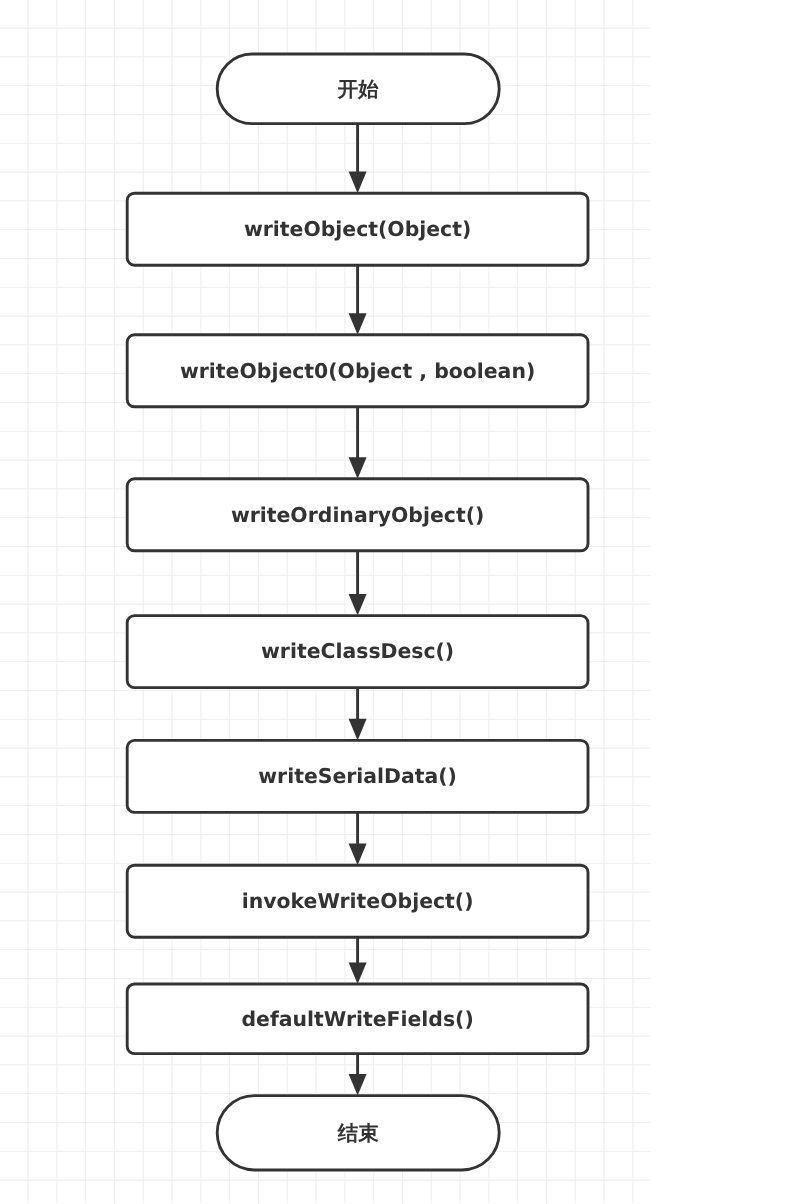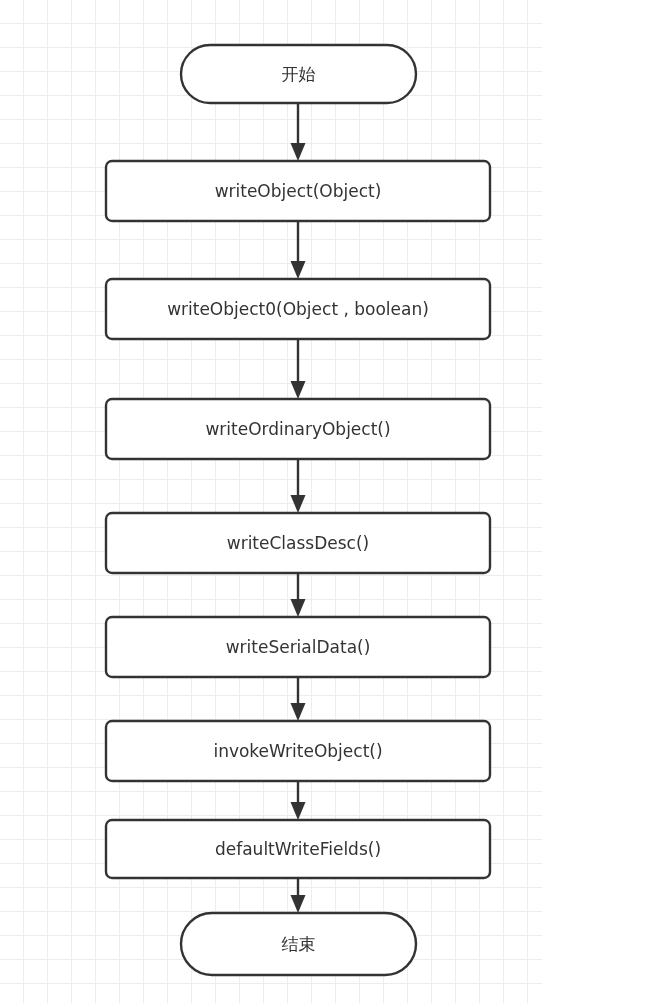--- a/index.html
+++ b/index.html
@@ -12,20 +12,21 @@
     width: 542px;
     height: 1003px;
     background-color: #ffffff;
     background-image:
       linear-gradient(to right, #ededed 1px, transparent 1px),
       linear-gradient(to bottom, #ededed 1px, transparent 1px);
     background-size: 23.8px 23.8px;
     background-position: -1px -1px;
     overflow: hidden;
     font-family: "DejaVu Sans", "Liberation Sans", sans-serif;
+    font-weight: bold;
   }
   #flow-svg {
     position: absolute;
     left: 0;
     top: 0;
     width: 668px;
     height: 1003px;
   }
   .node-shape {
     fill: #ffffff;

